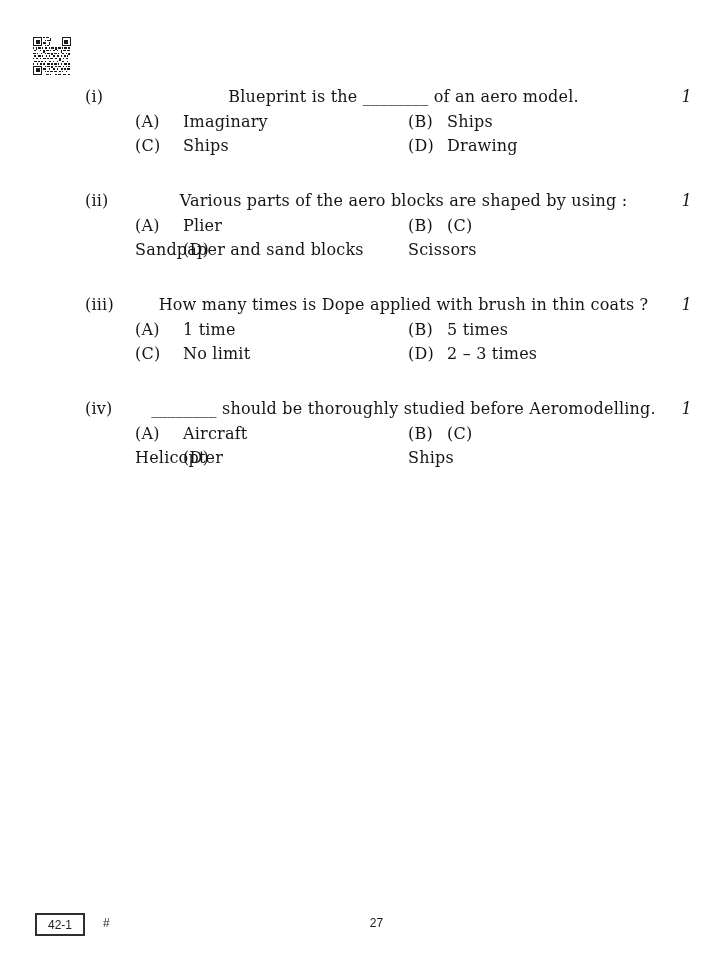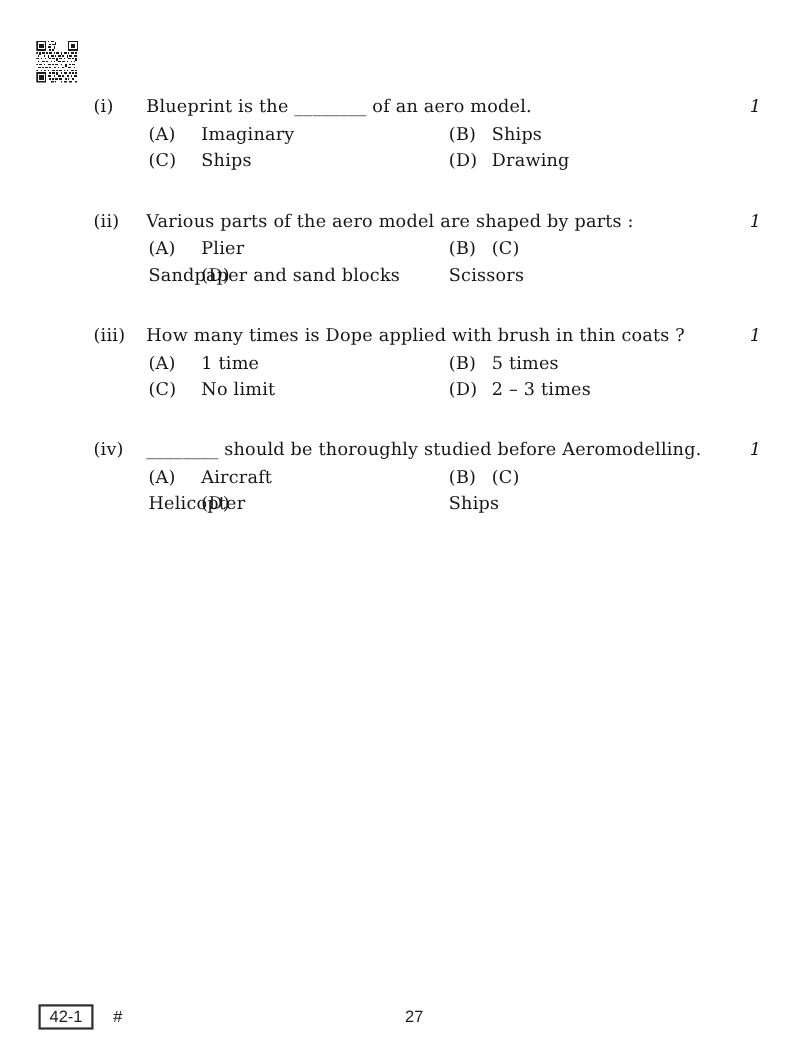--- a/index.html
+++ b/index.html
@@ -28,21 +28,21 @@
   }
   .question { margin-bottom: 30px; }
   .q-row {
     display: flex;
     align-items: baseline;
     font-size: 16px;
     line-height: 26px;
     letter-spacing: 0.2px;
   }
   .q-num { flex: none; width: 48px; }
-  .q-text { flex: 1; }
+  .q-text { flex: 1; text-align: center; }
   .q-mark {
     flex: none;
     width: 18px;
     text-align: right;
     font-style: italic;
   }
   .q-options {
     margin-left: 50px;
     display: grid;
     grid-template-columns: 48px 225px 39px auto;
@@ -51,21 +51,21 @@
     letter-spacing: 0.2px;
   }
   .q-options span { white-space: nowrap; }
   .footer {
     position: absolute;
     left: 0;
     top: 912px;
     width: 100%;
     height: 26px;
     font-family: "Liberation Sans", sans-serif;
-    font-size: 15px;
+    font-size: 12px;
     color: #1c1c1c;
   }
   .code-box {
     position: absolute;
     left: 35px;
     top: 1px;
     width: 50px;
     height: 23px;
     border: 2px solid #2e2e2e;
     display: flex;
@@ -122,21 +122,21 @@
         <span>(C)</span>
         <span>Ships</span>
         <span>(D)</span>
         <span>Drawing</span>
       </div>
     </section>
 
     <section class="question">
       <div class="q-row">
         <span class="q-num">(ii)</span>
-        <span class="q-text">Various parts of the aero model are shaped by parts :</span>
+        <span class="q-text">Various parts of the aero blocks are shaped by using :</span>
         <span class="q-mark">1</span>
       </div>
       <div class="q-options">
         <span>(A)</span>
         <span>Plier</span>
         <span>(B)</span>
         <span>(C)</span>
         <span>Sandpaper and sand blocks</span>
         <span>(D)</span>
         <span>Scissors</span>

